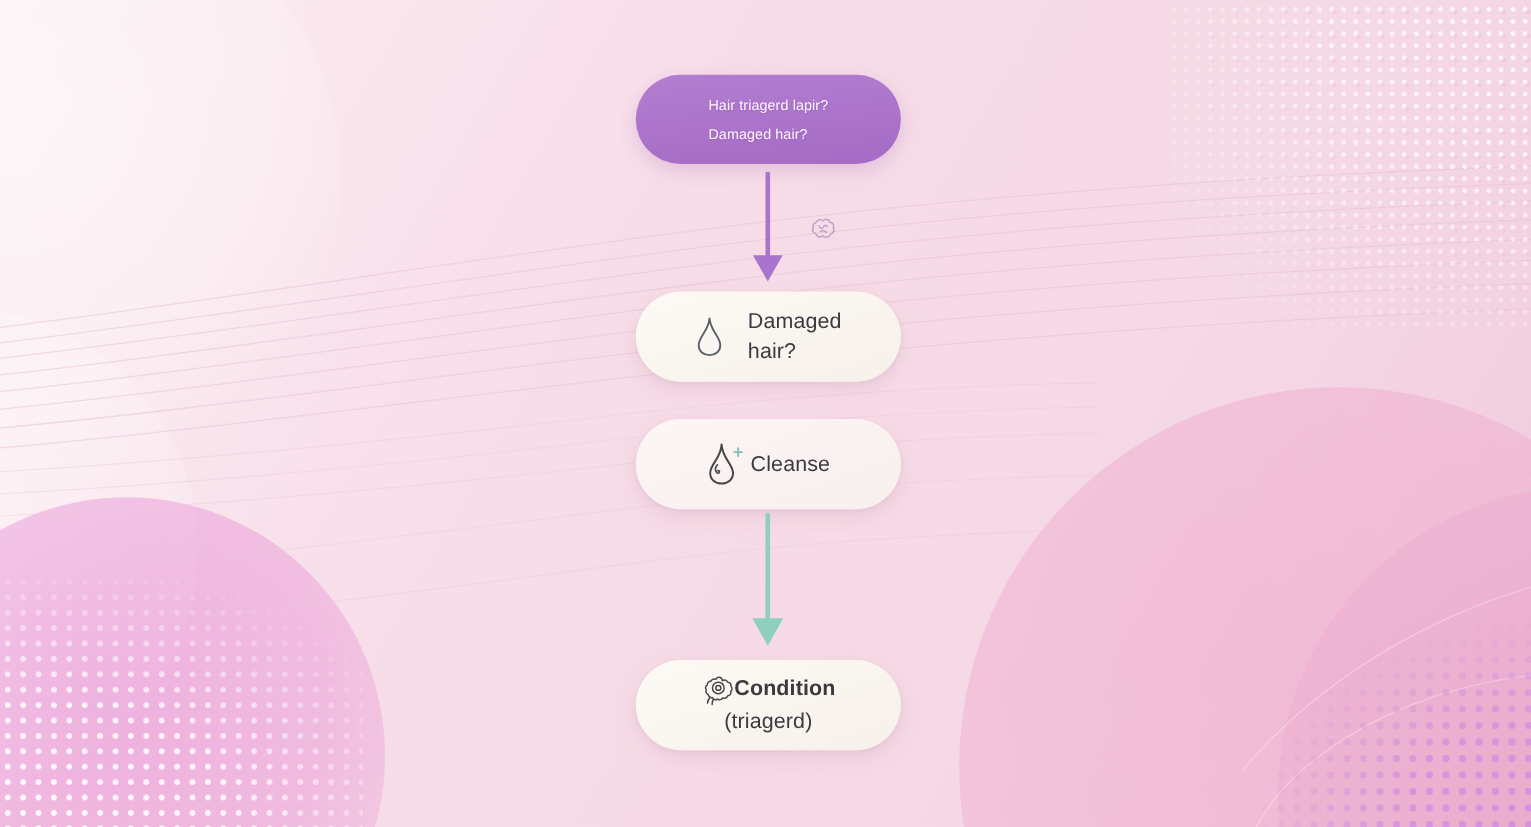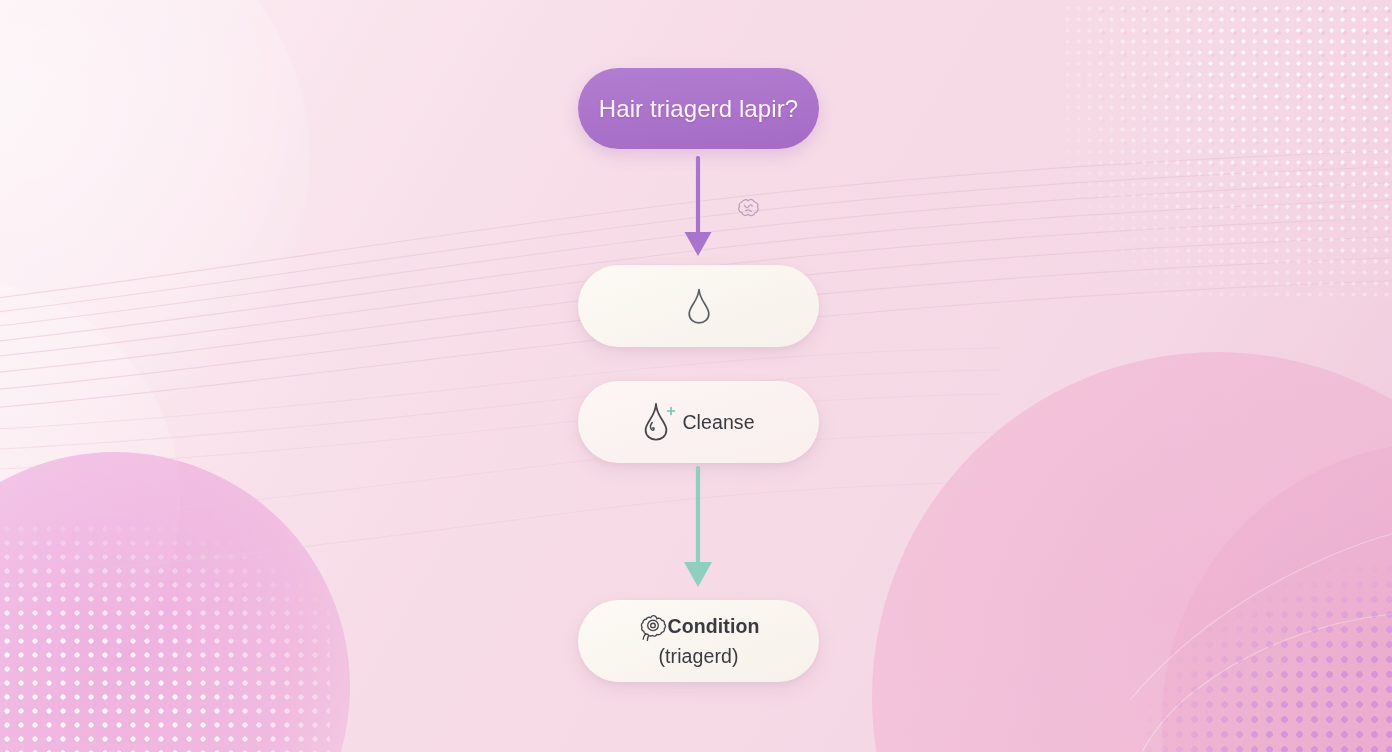--- a/index.html
+++ b/index.html
@@ -182,21 +182,21 @@
     left: 578px;
     top: 68px;
     width: 241px;
     height: 81px;
     background: linear-gradient(175deg, #b27ed0 0%, #ab73ca 55%, #a56bc5 100%);
     box-shadow: 0 6px 16px rgba(150,90,180,0.22);
   }
 
   .node-start .label {
     color: #fdf7fb;
-    font-size: 24px;
+    font-size: 13px;
     line-height: 26px;
     text-align: left;
     letter-spacing: 0.1px;
     text-shadow: 0 1px 2px rgba(120,60,150,0.25);
   }
 
   .node-card {
     background: linear-gradient(160deg, #fdfaf5 0%, #f9f4ee 58%, #f7f1ea 100%);
     box-shadow: 0 7px 18px rgba(190,140,170,0.20),
                 0 2px 5px rgba(190,140,170,0.12);
@@ -308,20 +308,21 @@
     <div class="dots dots-tr2"></div>
     <div class="dots dots-bl"></div>
     <div class="dots dots-br"></div>
   </div>
 
   <div id="flow">
 
     <div class="node node-start">
       <div class="label">
         <div>Hair triagerd lapir?</div>
+        <div>Damaged hair?</div>
       </div>
     </div>
 
     <svg class="arrow arrow-1" width="60" height="104" viewBox="0 0 60 104">
       <line x1="30" y1="2" x2="30" y2="80" stroke="#a974cd" stroke-width="4.2" stroke-linecap="round"></line>
       <path d="M30 100 L16.5 76 L43.5 76 Z" fill="#a974cd"></path>
     </svg>
 
     <svg class="side-icon" width="30" height="28" viewBox="0 0 30 28">
       <g fill="none" stroke="#8b76a8" stroke-width="1.25" stroke-linejoin="round" stroke-linecap="round">
@@ -330,20 +331,24 @@
         <path d="M11.8 14.6 C 13.4 13.6, 15.8 13.8, 17.2 15.2"></path>
       </g>
     </svg>
 
     <div class="node node-card node-damaged">
       <span class="icon">
         <svg width="26" height="38" viewBox="0 0 26 38">
           <path d="M13 2.5 C 13 2.5, 12.4 9, 7.5 16.5 C 4.6 21, 3.2 24, 3.2 26.8 C 3.2 32.4, 7.6 35.8, 13 35.8 C 18.4 35.8, 22.8 32.4, 22.8 26.8 C 22.8 24, 21.4 21, 18.5 16.5 C 13.6 9, 13 2.5, 13 2.5 Z" fill="none" stroke="#5a6068" stroke-width="1.7" stroke-linejoin="round"></path>
         </svg>
       </span>
+      <div class="label">
+        <div>Damaged</div>
+        <div>hair?</div>
+      </div>
     </div>
 
     <div class="node node-card node-cleanse">
       <span class="icon">
         <svg width="34" height="42" viewBox="0 0 34 42">
           <path d="M14 3 C 14 3, 13.6 10, 8.4 18 C 5.2 22.9, 3.6 26, 3.6 29 C 3.6 34.8, 8.2 38.6, 14 38.6 C 19.8 38.6, 24.4 34.8, 24.4 29 C 24.4 26, 22.8 22.9, 19.6 18 C 14.4 10, 14 3, 14 3 Z" fill="none" stroke="#46484c" stroke-width="1.8" stroke-linejoin="round"></path>
           <path d="M10.2 21.5 C 8.3 23.8, 8.0 26.6, 9.4 28.4 C 10.3 29.6, 11.7 29.4, 12.0 28.2 C 12.3 27.0, 11.3 26.5, 10.6 27.0" fill="none" stroke="#46484c" stroke-width="1.5" stroke-linecap="round"></path>
           <g stroke="#7ec2b4" stroke-width="1.7" stroke-linecap="round">
             <line x1="29" y1="6.5" x2="29" y2="13.5"></line>
             <line x1="25.5" y1="10" x2="32.5" y2="10"></line>

